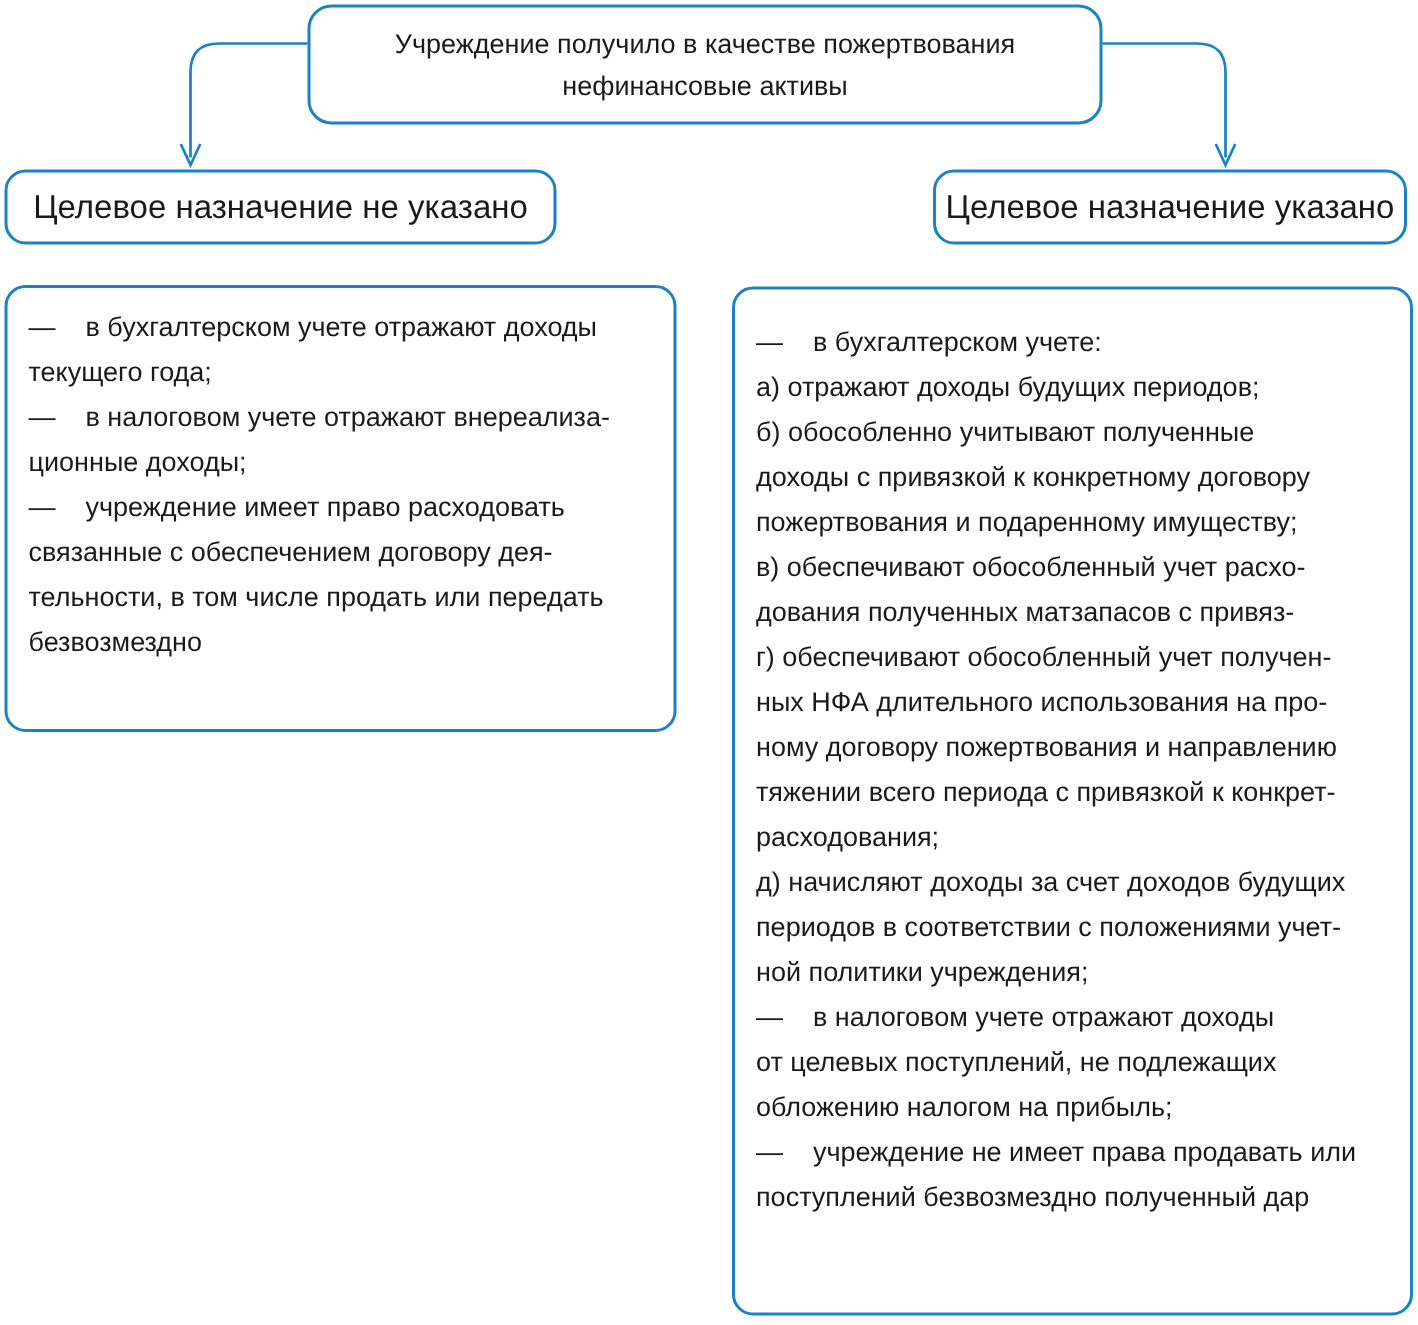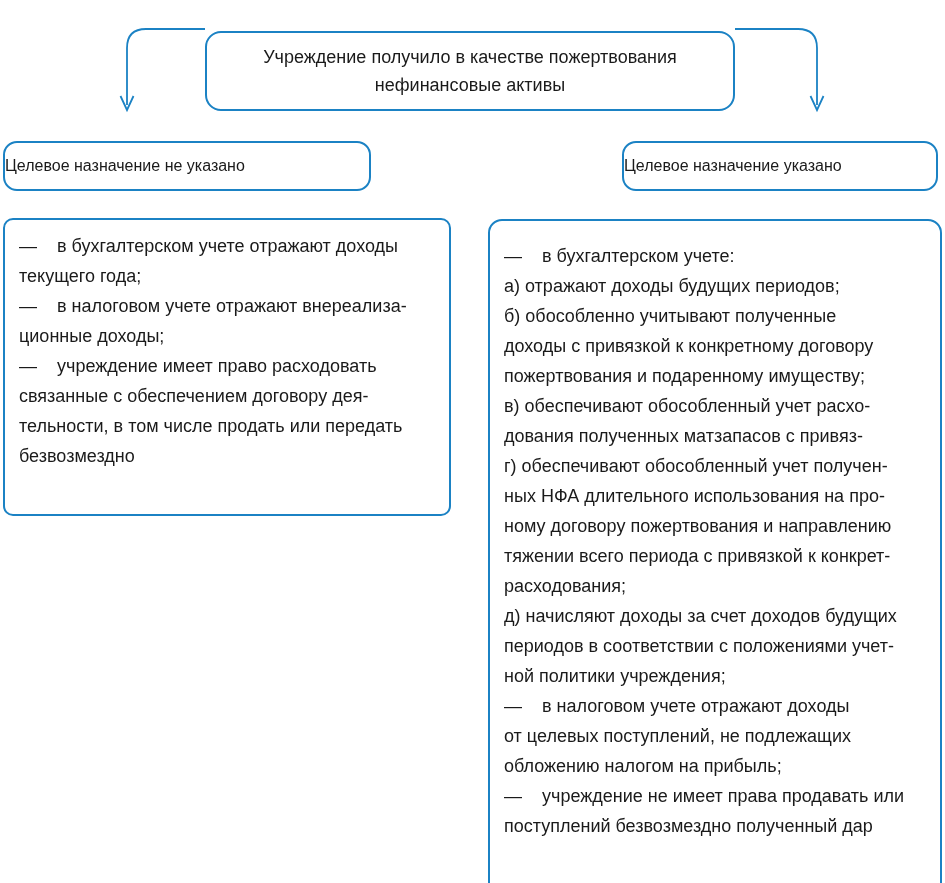--- a/index.html
+++ b/index.html
@@ -16,43 +16,42 @@
   .stage{position:relative;width:945px;height:883px;background:var(--bg);overflow:hidden;}
   .connectors{position:absolute;left:0;top:0;width:945px;height:883px;pointer-events:none;}
   .connectors path{stroke:var(--accent);stroke-width:1.8;fill:none;}
   .box{
     position:absolute;
     box-sizing:border-box;
     background:var(--bg);
     border:2px solid var(--accent);
     border-radius:14px;
     color:var(--text);
-    margin-top:28px;
   }
   .root-box{
     left:205px;top:3px;width:530px;height:80px;
     border-radius:16px;
     display:flex;flex-direction:column;justify-content:center;align-items:center;
     font-size:18px;
   }
   .root-box .line{line-height:28px;text-align:center;}
   .label-box{
     height:50px;top:113px;
-    display:flex;align-items:center;justify-content:flex-start;
-    font-size:16px;
+    display:flex;align-items:center;justify-content:center;
+    font-size:22px;
   }
   .label-left{left:3px;width:368px;}
   .label-right{left:622px;width:316px;}
   .details{
     font-size:18px;
     padding:11px 14px 0 14px;
     overflow:hidden;
   }
   .details .line{line-height:30px;white-space:pre;}
-  .details-left{left:3px;top:190px;width:448px;height:298px;border-radius:10px;}
+  .details-left{left:3px;top:190px;width:448px;height:298px;}
   .details-right{left:488px;top:191px;width:454px;height:686px;padding-top:20px;}
 </style>
 </head>
 <body>
 
 <div class="stage">
 
   <svg class="connectors" viewBox="0 0 945 883" xmlns="http://www.w3.org/2000/svg">
     <path d="M 205 29 H 146 Q 127 29 127 48 V 105"></path>
     <path d="M 120.5 96 L 127 110 L 133.5 96"></path>

